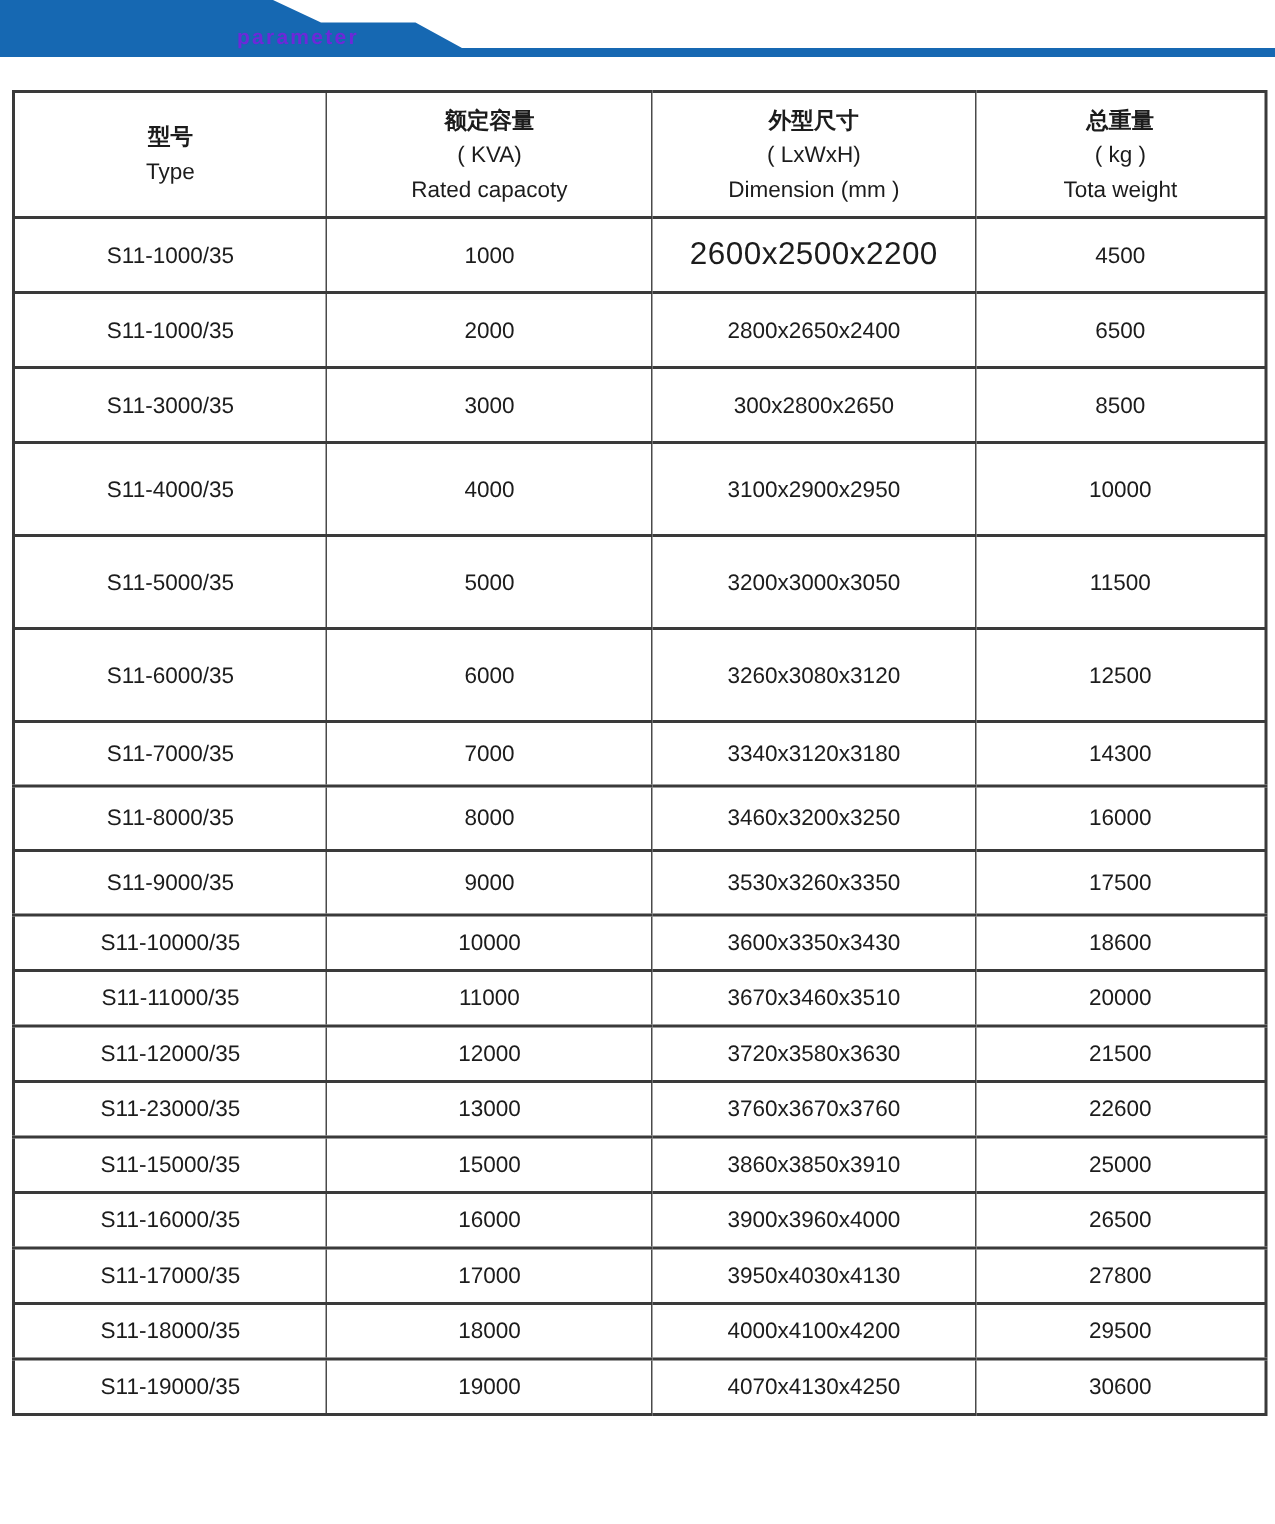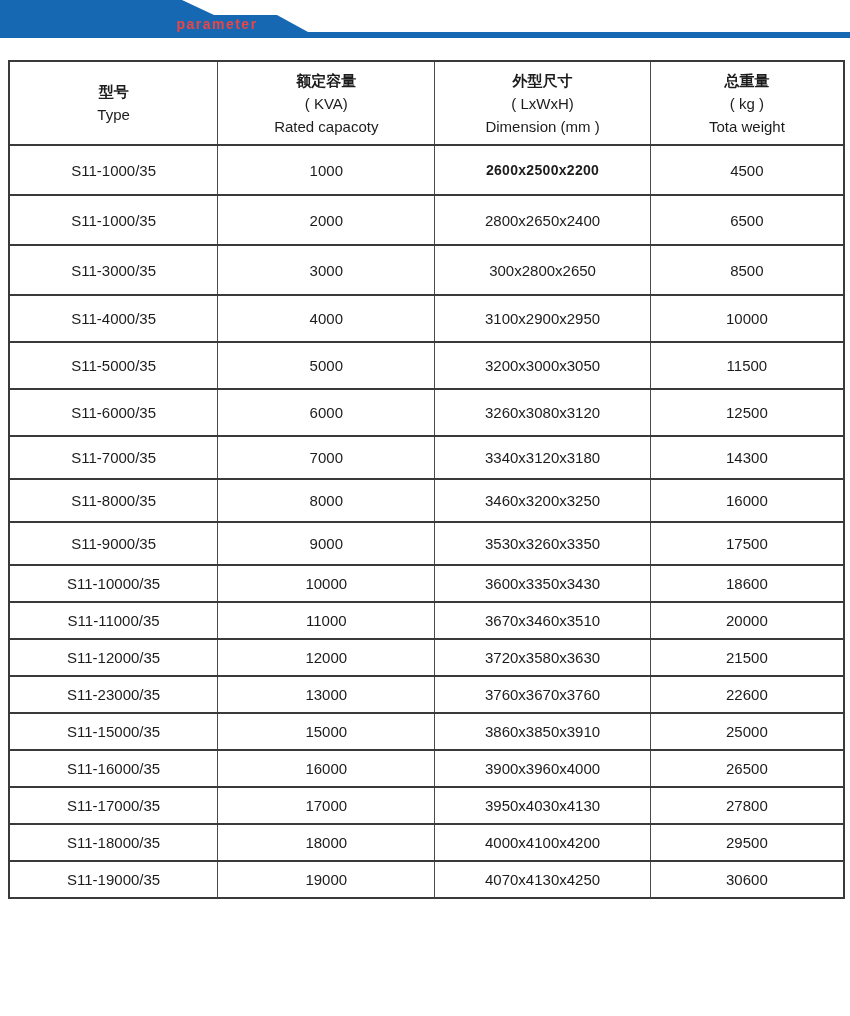--- a/index.html
+++ b/index.html
@@ -16,21 +16,21 @@
   
   header { position: relative; height: 38px; width: 850px; }
   .banner-shape { position: absolute; left: 0; top: 0; width: 850px; height: 38px; display: block; }
   .banner-shape polygon { fill: var(--accent); }
   .banner-title {
     position: absolute; left: 10px; top: 1px; height: 33px; line-height: 33px;
     color: #fff; font-size: 26px; font-weight: bold; letter-spacing: 1px;
   }
   .banner-subtitle {
     position: absolute; left: 158px; top: 15px; width: 118px; height: 18px; line-height: 18px;
-    text-align: center; color: #ef4444; font-size: 14px; font-weight: bold; letter-spacing: 1.5px;
+    color: #6d28d9; font-size: 14px; font-weight: bold; letter-spacing: 1.5px;
   }
 
   
   table {
     border-collapse: collapse; table-layout: fixed;
     width: 837px; margin: 22px 0 0 8px;
     border: 2px solid var(--border-dark);
   }
   th, td {
     border-left: 1px solid var(--border-mid);
@@ -39,23 +39,23 @@
     border-bottom: 2px solid var(--border-dark);
     text-align: center; vertical-align: middle;
     font-size: 15px; font-weight: normal; color: var(--ink);
     padding: 0; overflow: hidden;
   }
   thead tr { height: 84px; }
   th .hline { line-height: 23px; }
   th .hline-cjk { font-weight: bold; font-size: 15px; }
   tbody tr { height: 37px; }
   tbody tr:nth-child(-n+3) { height: 50px; }
-  tbody tr:nth-child(n+4):nth-child(-n+6) { height: 47px; }
+  tbody tr:nth-child(n+4):nth-child(-n+6) { height: 62px; }
   tbody tr:nth-child(n+7):nth-child(-n+9) { height: 43px; }
-  td.dim-large { font-size: 14px; font-weight: bold; letter-spacing: 0.3px; }
+  td.dim-large { font-size: 21px; font-weight: normal; letter-spacing: 0.3px; }
 </style>
 </head>
 <body>
 
 <header>
   <svg class="banner-shape" viewBox="0 0 850 38" preserveAspectRatio="none" aria-hidden="true">
     <polygon points="0,0 182,0 214,15 277,15 308,32 850,32 850,38 0,38"></polygon>
   </svg>
   <div class="banner-subtitle">parameter</div>
 </header>

